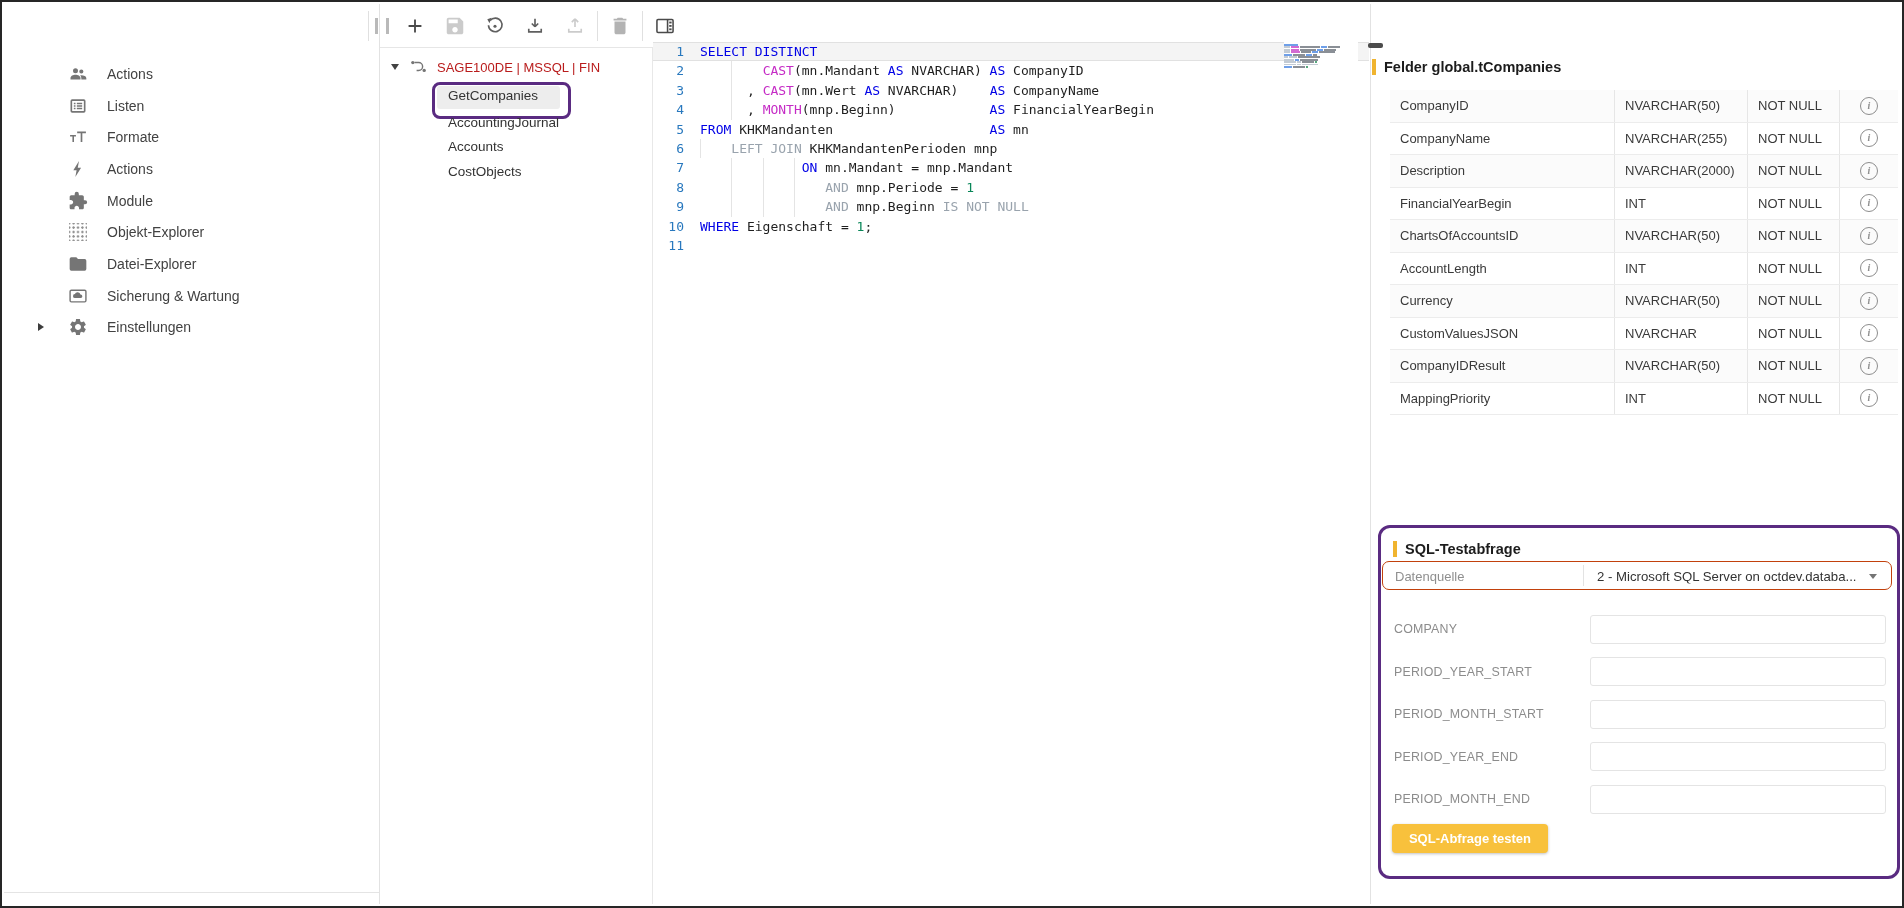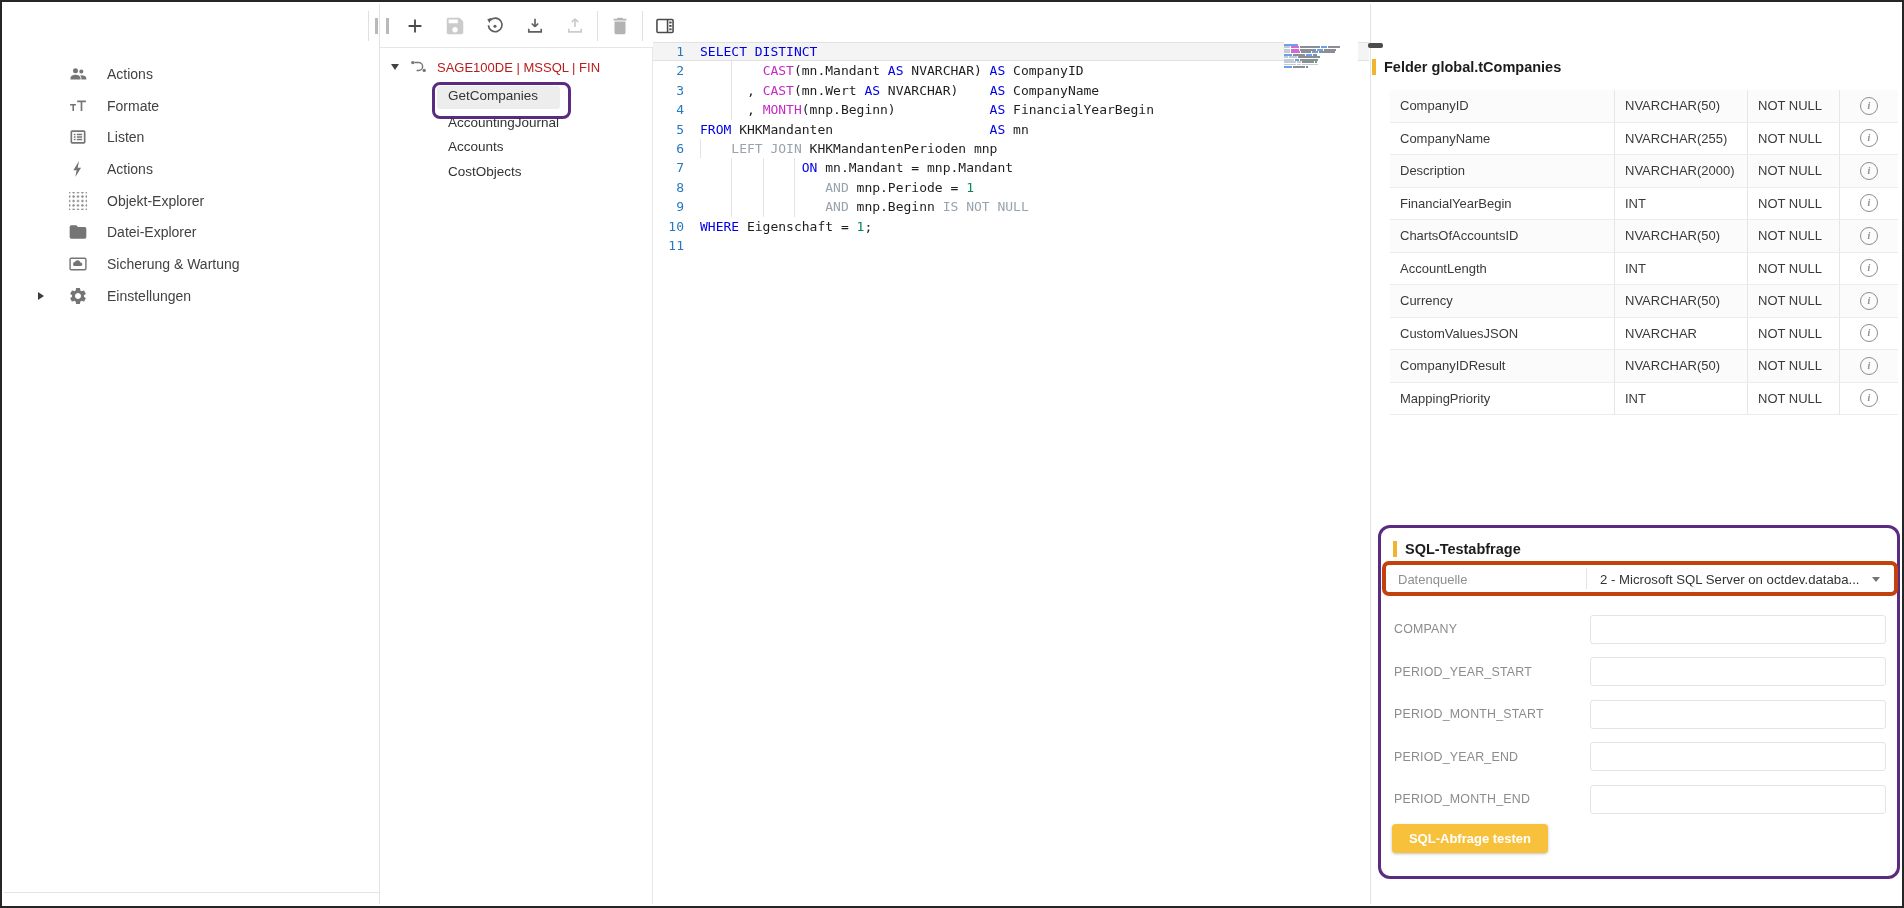--- a/index.html
+++ b/index.html
@@ -60,21 +60,21 @@
   .trow.alt{background:#fbfbfb;}
   .tc{display:flex;align-items:center;padding-left:10px;font-size:13px;color:#3a3a3a;white-space:nowrap;overflow:hidden;}
   .thead .tc{color:#8f8f8f;}
   .tc.bl{border-left:1px solid #e6e6e6;}
   .tc-i{display:flex;align-items:center;justify-content:center;border-left:1px solid #e6e6e6;padding-left:0;}
   .info-icon{width:16px;height:16px;border:1.5px solid #8d8d8d;border-radius:50%;color:#8d8d8d;display:flex;align-items:center;justify-content:center;cursor:pointer;}
   .info-icon::before{content:"i";font:italic bold 10px "Liberation Serif",serif;line-height:1;}
   
   .ts{position:absolute;left:1376px;top:523px;width:522px;height:354px;border:3px solid #5A2B81;border-radius:12px;box-sizing:border-box;}
   .ts-title{left:12px;top:13px;}
-  .dq{position:absolute;left:1px;top:33px;width:508px;height:27px;border:4px solid #c2410c;border-radius:7px;display:block;}
+  .dq{position:absolute;left:1px;top:33px;width:508px;height:27px;border:1px solid #c2410c;border-radius:7px;display:block;}
   .dq-label{position:absolute;left:12px;top:50%;transform:translateY(-50%);font-size:13px;color:#8f8f8f;}
   .dq-div{position:absolute;left:200px;top:3px;bottom:3px;width:1px;background:#e3e3e3;}
   .dq-value{position:absolute;left:214px;top:50%;transform:translateY(-50%);font-size:13.2px;color:#333;white-space:nowrap;max-width:260px;overflow:hidden;cursor:pointer;}
   .dq-caret{position:absolute;right:14px;top:50%;margin-top:-2px;width:0;height:0;border-top:5px solid #757575;border-left:4.5px solid transparent;border-right:4.5px solid transparent;cursor:pointer;}
   .param-label{position:absolute;left:13px;font-size:12.4px;color:#8c8c8c;letter-spacing:.2px;white-space:nowrap;}
   .param-input{position:absolute;left:209px;width:296px;height:29px;border:1px solid #e4e4e4;border-radius:3px;background:#fff;box-sizing:border-box;outline:none;font:13px "Liberation Sans",sans-serif;padding:0 8px;}
   .ts-btn{position:absolute;left:11px;top:296px;width:156px;height:29px;background:#F8C13C;border:none;border-radius:4px;color:#fff;font-weight:bold;font-size:13px;font-family:"Liberation Sans",sans-serif;box-shadow:0 1px 3px rgba(0,0,0,.25);cursor:pointer;}
 </style>
 </head>
 <body>
@@ -87,40 +87,48 @@
           <span class="s-icon">
             <svg viewBox="0 0 24 24" fill="currentColor">
               <path d="M9 11a3 3 0 1 0 0-6 3 3 0 0 0 0 6zm7 .5a2.5 2.5 0 1 0 0-5 2.5 2.5 0 0 0 0 5zM9 13c-2.7 0-6 1.35-6 4v1.5h12V17c0-2.65-3.3-4-6-4zm7 .6c-.4 0-.86.04-1.34.1.9.8 1.34 1.9 1.34 3.3v1.5h6V17c0-2.2-3.1-3.4-6-3.4z"></path>
             </svg>
           </span>
           <span class="s-label">Actions</span>
         </div>
         <div class="side-item">
           <span class="s-icon">
             <svg viewBox="0 0 24 24" fill="currentColor">
+              <path d="M5 4h14a2 2 0 0 1 2 2v12a2 2 0 0 1-2 2H5a2 2 0 0 1-2-2V6a2 2 0 0 1 2-2zm0 2v12h14V6H5zm2 2.2h2v1.6H7V8.2zm3.6 0H17v1.6h-6.4V8.2zM7 11.2h2v1.6H7v-1.6zm3.6 0H17v1.6h-6.4v-1.6zM7 14.2h2v1.6H7v-1.6zm3.6 0H17v1.6h-6.4v-1.6z"></path>
+            </svg>
+          </span>
+          <span class="s-label">Listen</span>
+        </div>
+        <div class="side-item">
+          <span class="s-icon">
+            <svg viewBox="0 0 24 24" fill="currentColor">
               <path d="M2.5 9.5h7v1.8H7.2V18H5.3v-6.7H2.5V9.5zM11 5.5h10.5v1.9h-4.3V18h-2V7.4H11V5.5z"></path>
             </svg>
           </span>
           <span class="s-label">Formate</span>
         </div>
         <div class="side-item">
           <span class="s-icon">
             <svg viewBox="0 0 24 24" fill="currentColor">
-              <path d="M5 4h14a2 2 0 0 1 2 2v12a2 2 0 0 1-2 2H5a2 2 0 0 1-2-2V6a2 2 0 0 1 2-2zm0 2v12h14V6H5zm2 2.2h2v1.6H7V8.2zm3.6 0H17v1.6h-6.4V8.2zM7 11.2h2v1.6H7v-1.6zm3.6 0H17v1.6h-6.4v-1.6zM7 14.2h2v1.6H7v-1.6zm3.6 0H17v1.6h-6.4v-1.6z"></path>
-            </svg>
-          </span>
-          <span class="s-label">Listen</span>
-        </div>
-        <div class="side-item">
-          <span class="s-icon">
-            <svg viewBox="0 0 24 24" fill="currentColor">
               <path d="M13.2 2.5 6.4 13.4h3.9L8.8 21.5l6.9-11h-4l1.5-8z"></path>
             </svg>
           </span>
           <span class="s-label">Actions</span>
+        </div>
+        <div class="side-item">
+          <span class="s-icon">
+            <svg viewBox="0 0 24 24" fill="currentColor">
+              <path d="M20.5 11H19V7c0-1.1-.9-2-2-2h-4V3.5a2.5 2.5 0 0 0-5 0V5H4c-1.1 0-1.99.9-1.99 2v3.8H3.5c1.49 0 2.7 1.21 2.7 2.7s-1.21 2.7-2.7 2.7H2V20c0 1.1.9 2 2 2h3.8v-1.5c0-1.49 1.21-2.7 2.7-2.7 1.49 0 2.7 1.21 2.7 2.7V22H17c1.1 0 2-.9 2-2v-4h1.5a2.5 2.5 0 0 0 0-5z"></path>
+            </svg>
+          </span>
+          <span class="s-label">Module</span>
         </div>
         <div class="side-item">
           <span class="s-icon">
             <div class="dots-icon"></div>
           </span>
           <span class="s-label">Objekt-Explorer</span>
         </div>
         <div class="side-item">
           <span class="s-icon">
             <svg viewBox="0 0 24 24" fill="currentColor">

